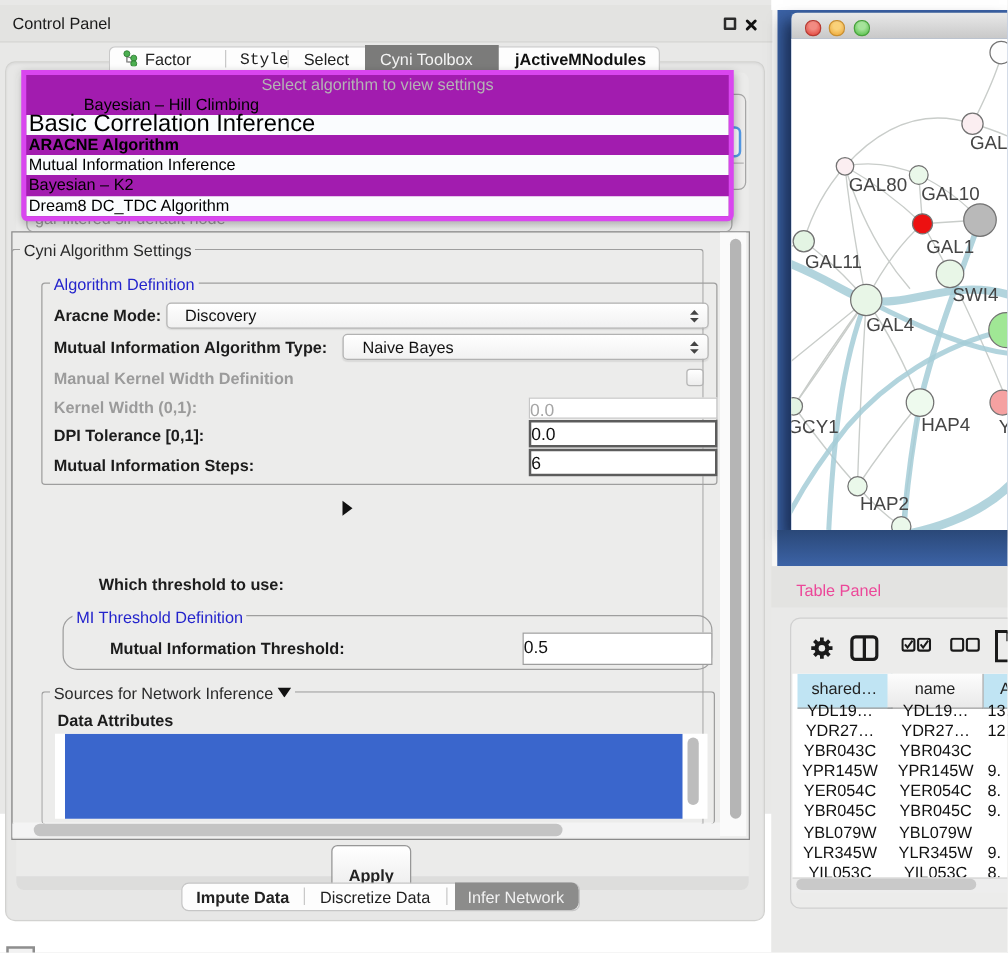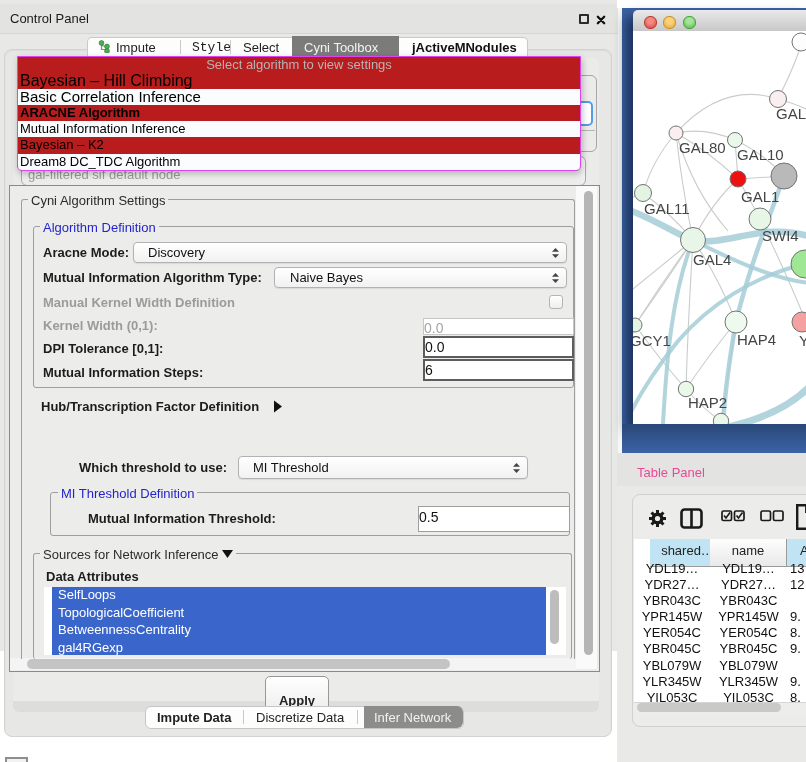--- a/index.html
+++ b/index.html
@@ -33,21 +33,21 @@
   <div class="abs" style="left:13px;top:58px;width:586px;height:654px;background:#ebebea;border-radius:6px;"></div>
   <div class="abs" style="left:13px;top:701px;width:586px;height:11px;background:#dddddc;border-radius:0 0 6px 6px;"></div>
 
   <div class="abs" style="left:87px;top:37px;width:439px;height:20px;background:#fdfdfd;border:1px solid #c9c9c9;border-bottom:none;border-radius:5px 5px 0 0;"></div>
   <svg class="abs" style="left:98px;top:40px;" width="13" height="13" viewBox="0 0 13 13">
     <path d="M3.5 4 L3.5 10 M4 9.5 L8 9.5 M4 5.5 L8 6.5" stroke="#8a8a8a" stroke-width="1.2" fill="none"></path>
     <circle cx="3.5" cy="3" r="2.4" fill="#4caf50" stroke="#2e7d32" stroke-width=".7"></circle>
     <circle cx="9" cy="6.5" r="2.4" fill="#4caf50" stroke="#2e7d32" stroke-width=".7"></circle>
     <circle cx="9" cy="11" r="2.4" fill="#4caf50" stroke="#2e7d32" stroke-width=".7"></circle>
   </svg>
-  <div class="abs" style="left:116px;top:40px;font-size:13px;color:#222;">Impute</div>
+  <div class="abs" style="left:116px;top:40px;font-size:13px;color:#222;">Factor</div>
   <div class="abs" style="left:180px;top:40px;width:1px;height:14px;background:#c9c9c9;"></div>
   <div class="abs" style="left:192px;top:40px;font-size:13px;color:#222;font-family:Liberation Mono, monospace;">Style</div>
   <div class="abs" style="left:230px;top:40px;width:1px;height:14px;background:#c9c9c9;"></div>
   <div class="abs" style="left:243px;top:40px;font-size:13px;color:#222;">Select</div>
   <div class="abs" style="left:292px;top:36px;width:107px;height:21px;background:#7b7b7a;"></div>
   <div class="abs" style="left:304px;top:40px;font-size:13px;color:#f4f4f4;">Cyni Toolbox</div>
   <div class="abs" style="left:412px;top:40px;font-size:13px;color:#111;font-weight:bold;">jActiveMNodules</div>
 
   <div class="abs" style="left:560px;top:75px;width:35px;height:75px;border:1px solid #a6a6a6;border-radius:6px;background:#ecebea;"></div>
   <div class="abs" style="left:560px;top:130px;width:35px;height:1px;background:#b5b5b5;"></div>
@@ -57,21 +57,21 @@
   <div class="abs" style="left:28px;top:167px;font-size:13px;color:#9c9c9c;">gal-filtered sif default node</div>
 
   <div class="abs" style="left:9px;top:185px;width:589px;height:485px;border:1px solid #8a8a8a;background:#ececeb;"></div>
 
   <div class="abs" style="left:576px;top:186px;width:21px;height:483px;background:#fafafa;"></div>
   <div class="abs" style="left:584px;top:191px;width:9px;height:464px;background:#b5b5b5;border-radius:5px;"></div>
 
   <div class="abs" style="left:10px;top:658px;width:566px;height:12px;background:#f4f4f4;"></div>
   <div class="abs" style="left:27px;top:659px;width:423px;height:10px;background:#c4c4c4;border-radius:5px;"></div>
 
-  <div class="groupbox" style="left:21px;top:199px;width:552px;height:459px;border-bottom:none;border-radius:3px 3px 0 0;">
+  <div class="groupbox" style="left:9px;top:199px;width:552px;height:459px;border-bottom:none;border-radius:3px 3px 0 0;">
     <span class="gtitle" style="left:6px;color:#2b2b2b;background:#ececeb;">Cyni Algorithm Settings</span>
   </div>
 
   <div class="groupbox" style="left:33px;top:226px;width:539px;height:160px;">
     <span class="gtitle" style="left:6px;color:#2424cc;background:#ececeb;">Algorithm Definition</span>
   </div>
   <div class="lbl" style="position:absolute;left:43px;top:245px;">Aracne Mode:</div>
   <div class="combo" style="left:133px;top:242px;width:432px;height:19px;">
     <span class="ct">Discovery</span>
     <svg class="carr" viewBox="0 0 9 12">
@@ -89,68 +89,59 @@
   </div>
   <div class="glbl" style="position:absolute;left:43px;top:295px;">Manual Kernel Width Definition</div>
   <div class="abs" style="left:549px;top:295px;width:12px;height:12px;border:1px solid #b5b5b5;border-radius:3px;background:linear-gradient(#ffffff,#ededed);"></div>
   <div class="glbl" style="position:absolute;left:43px;top:318px;">Kernel Width (0,1):</div>
   <div class="field" style="left:423px;top:318px;width:142px;height:14px;border:1px solid #c6c6c6;color:#a6a6a6;padding:1px 7px 0 0;">0.0</div>
   <div class="lbl" style="position:absolute;left:43px;top:341px;">DPI Tolerance [0,1]:</div>
   <div class="field" style="left:423px;top:336px;width:140px;height:17px;border:2px solid #5c5c5c;padding:1px 7px 0 0;">0.0</div>
   <div class="lbl" style="position:absolute;left:43px;top:365px;">Mutual Information Steps:</div>
   <div class="field" style="left:423px;top:359px;width:140px;height:17px;border:2px solid #5c5c5c;padding:1px 7px 0 0;">6</div>
 
-  <div class="lbl" style="position:absolute;left:41px;top:399px;">Hub/Transcription Factor Definition</div>
   <svg class="abs" style="left:273px;top:400px;" width="10" height="13" viewBox="0 0 10 13">
       <path d="M1 0.5 L9 6.5 L1 12.5 Z" fill="#111"></path>
     </svg>
 
   <div class="lbl" style="position:absolute;left:79px;top:460px;">Which threshold to use:</div>
-  <div class="combo" style="left:238px;top:456px;width:288px;height:21px;">
-    <span class="ct" style="top:3px;">MI Threshold</span>
-    <svg class="carr" viewBox="0 0 9 12">
-        <path d="M4.5 1 L8 4.7 H1 Z" fill="#444"></path>
-        <path d="M1 7.3 H8 L4.5 11 Z" fill="#444"></path>
-      </svg>
-  </div>
-
-  <div class="groupbox" style="left:50px;top:492px;width:518px;height:42px;">
+
+  <div class="groupbox" style="left:50px;top:492px;width:518px;height:42px;border-radius:12px;">
     <span class="gtitle" style="left:7px;color:#2424cc;background:#ececeb;">MI Threshold Definition</span>
   </div>
   <div class="lbl" style="position:absolute;left:59px;top:511px;margin-left:29px;">Mutual Information Threshold:</div>
   <div class="field" style="left:418px;top:506px;width:143px;height:22px;border:1px solid #9e9e9e;padding:2px 7px 0 0;">0.5</div>
 
   <div class="groupbox" style="left:33px;top:553px;width:537px;height:105px;border-bottom:none;">
     <span class="gtitle" style="left:6px;color:#2b2b2b;background:#ececeb;">Sources for Network Inference <svg width="11" height="8" viewBox="0 0 11 8" style="vertical-align:1px;">
           <path d="M0 0 H11 L5.5 8 Z" fill="#111"></path>
         </svg></span>
   </div>
   <div class="lbl" style="position:absolute;left:46px;top:569px;">Data Attributes</div>
   <div class="abs" style="left:44px;top:587px;width:522px;height:68px;background:#fff;overflow:hidden;">
     <div class="abs" style="left:8px;top:0;width:494px;height:71px;background:#3a66cc;"></div>
-    <div class="abs" style="left:14px;top:-1px;font-size:13px;color:#fff;line-height:17.7px;">SelfLoops<br>TopologicalCoefficient<br>BetweennessCentrality<br>gal4RGexp</div>
     <div class="abs" style="left:506px;top:3px;width:9px;height:54px;background:#bdbdbd;border-radius:5px;"></div>
   </div>
 
   <div class="abs" style="left:265px;top:676px;width:62px;height:20px;border:1px solid #979797;border-radius:5px;background:linear-gradient(#ffffff,#ececec);text-align:center;font-size:13px;font-weight:bold;color:#222;padding-top:16px;">Apply</div>
 
   <div class="abs" style="left:145px;top:706px;width:317px;height:21px;background:#fdfdfd;border:1px solid #c6c6c6;border-radius:6px;"></div>
   <div class="abs" style="left:157px;top:710px;font-size:13px;font-weight:bold;color:#222;">Impute Data</div>
   <div class="abs" style="left:243px;top:710px;width:1px;height:14px;background:#c9c9c9;"></div>
   <div class="abs" style="left:256px;top:710px;font-size:13px;font-weight:normal;color:#222;">Discretize Data</div>
   <div class="abs" style="left:357px;top:710px;width:1px;height:14px;background:#c9c9c9;"></div>
   <div class="abs" style="left:364px;top:706px;width:99px;height:22px;background:#8c8c8b;border-radius:0 6px 6px 0;"></div>
   <div class="abs" style="left:374px;top:710px;font-size:13px;color:#f2f2f2;">Infer Network</div>
 
   <div class="abs" style="left:5px;top:757px;width:19px;height:10px;border:2px solid #8e8e8e;background:#f2f2f2;"></div>
 
-  <div class="abs" style="left:17px;top:56px;width:562px;height:113px;background:#b91c1c;border:1px solid #d946ef;border-radius:0 0 5px 5px;box-shadow:1px 3px 7px rgba(0,0,0,.28);overflow:hidden;">
+  <div class="abs" style="left:17px;top:56px;width:562px;height:113px;background:#a21caf;border:4px solid #d946ef;border-radius:0 0 5px 5px;box-shadow:1px 3px 7px rgba(0,0,0,.28);overflow:hidden;">
     <div style="height:16.1px;font-size:13px;color:#b4b4b4;text-align:center;line-height:15px;">Select algorithm to view settings</div>
-    <div style="height:16.1px;font-size:16px;color:#000;padding-left:2px;line-height:15px;">Bayesian – Hill Climbing</div>
-    <div style="height:16.1px;font-size:15px;color:#000;padding-left:2px;line-height:15px;background:#fafcfe;">Basic Correlation Inference</div>
+    <div style="height:16.1px;font-size:13px;color:#000;padding-left:2px;line-height:15px;margin-left:44px;">Bayesian – Hill Climbing</div>
+    <div style="height:16.1px;font-size:19px;color:#000;padding-left:2px;line-height:15px;background:#fafcfe;">Basic Correlation Inference</div>
     <div style="height:16.1px;font-size:13px;color:#000;padding-left:2px;line-height:15px;font-weight:bold;">ARACNE Algorithm</div>
     <div style="height:16.1px;font-size:13px;color:#000;padding-left:2px;line-height:15px;background:#fafcfe;">Mutual Information Inference</div>
     <div style="height:16.1px;font-size:13px;color:#000;padding-left:2px;line-height:15px;">Bayesian – K2</div>
     <div style="height:16.1px;font-size:13px;color:#000;padding-left:2px;line-height:15px;background:#fafcfe;">Dream8 DC_TDC Algorithm</div>
   </div>
 </div>
 
 <div class="abs" style="left:617px;top:0;width:189px;height:8px;background:#fff;"></div>
 <div class="abs" style="left:618px;top:8px;width:4px;height:445px;background:#f7f7f5;"></div>
 <div class="abs" style="left:622px;top:8px;width:184px;height:445px;background:#3c63a6;"></div>
@@ -261,21 +252,21 @@
 <svg class="abs" style="left:760px;top:510px;" width="24" height="13" viewBox="0 0 24 13">
   <rect x="1" y="1" width="9.5" height="9.5" rx="1.5" fill="none" stroke="#1a1a1a" stroke-width="1.7"></rect>
   <rect x="13.5" y="1" width="9.5" height="9.5" rx="1.5" fill="none" stroke="#1a1a1a" stroke-width="1.7"></rect>
 </svg>
 <svg class="abs" style="left:796px;top:504px;" width="11" height="26" viewBox="0 0 11 26">
   <path d="M1.2 1.2 H10 L17 8 V24.8 H1.2 Z" fill="none" stroke="#1a1a1a" stroke-width="2.4"></path>
   <path d="M10 1.2 V8 H17" fill="none" stroke="#1a1a1a" stroke-width="1.8"></path>
 </svg>
 
 <div class="abs" style="left:634px;top:539px;width:172px;height:163px;background:#fff;overflow:hidden;font-size:13px;">
-  <div class="abs" style="left:16px;top:0;width:75px;height:23px;background:#c0e4f3;border-right:1px solid #9a9a9a;border-bottom:1px solid #9a9a9a;text-align:center;padding-top:4px;color:#222;">shared…</div>
+  <div class="abs" style="left:4px;top:0;width:75px;height:23px;background:#c0e4f3;border-right:1px solid #9a9a9a;border-bottom:1px solid #9a9a9a;text-align:center;padding-top:4px;color:#222;">shared…</div>
   <div class="abs" style="left:76px;top:0;width:76px;height:23px;background:linear-gradient(#fdfdfd,#e9e9e9);border-right:1px solid #9a9a9a;border-bottom:1px solid #9a9a9a;text-align:center;padding-top:4px;color:#222;">name</div>
   <div class="abs" style="left:153px;top:0;width:21px;height:23px;background:#c0e4f3;border-bottom:1px solid #9a9a9a;padding-top:4px;color:#222;text-indent:13px;">A…</div>
   <div class="abs" style="left:0;top:22px;width:76px;text-align:center;line-height:16.1px;color:#111;">YDL19…<br>YDR27…<br>YBR043C<br>YPR145W<br>YER054C<br>YBR045C<br>YBL079W<br>YLR345W<br>YIL053C</div>
   <div class="abs" style="left:76px;top:22px;width:77px;text-align:center;line-height:16.1px;color:#111;">YDL19…<br>YDR27…<br>YBR043C<br>YPR145W<br>YER054C<br>YBR045C<br>YBL079W<br>YLR345W<br>YIL053C</div>
   <div class="abs" style="left:156px;top:22px;width:30px;line-height:16.1px;color:#111;">13…<br>12…<br>&nbsp;<br>9.<br>8.<br>9.<br>&nbsp;<br>9.<br>8.</div>
 </div>
 <div class="abs" style="left:634px;top:702px;width:172px;height:11px;background:#ededed;border-top:1px solid #d5d5d5;"></div>
 <div class="abs" style="left:637px;top:703px;width:144px;height:9px;background:#c9c9c9;border-radius:5px;"></div>
 
 </body></html>

